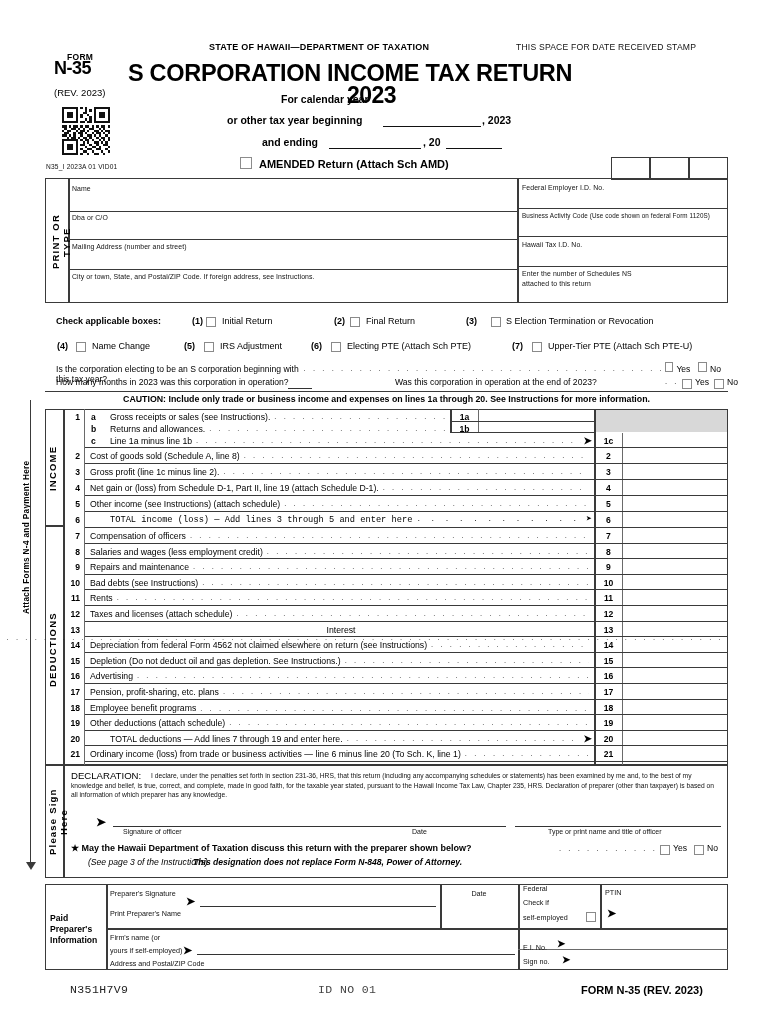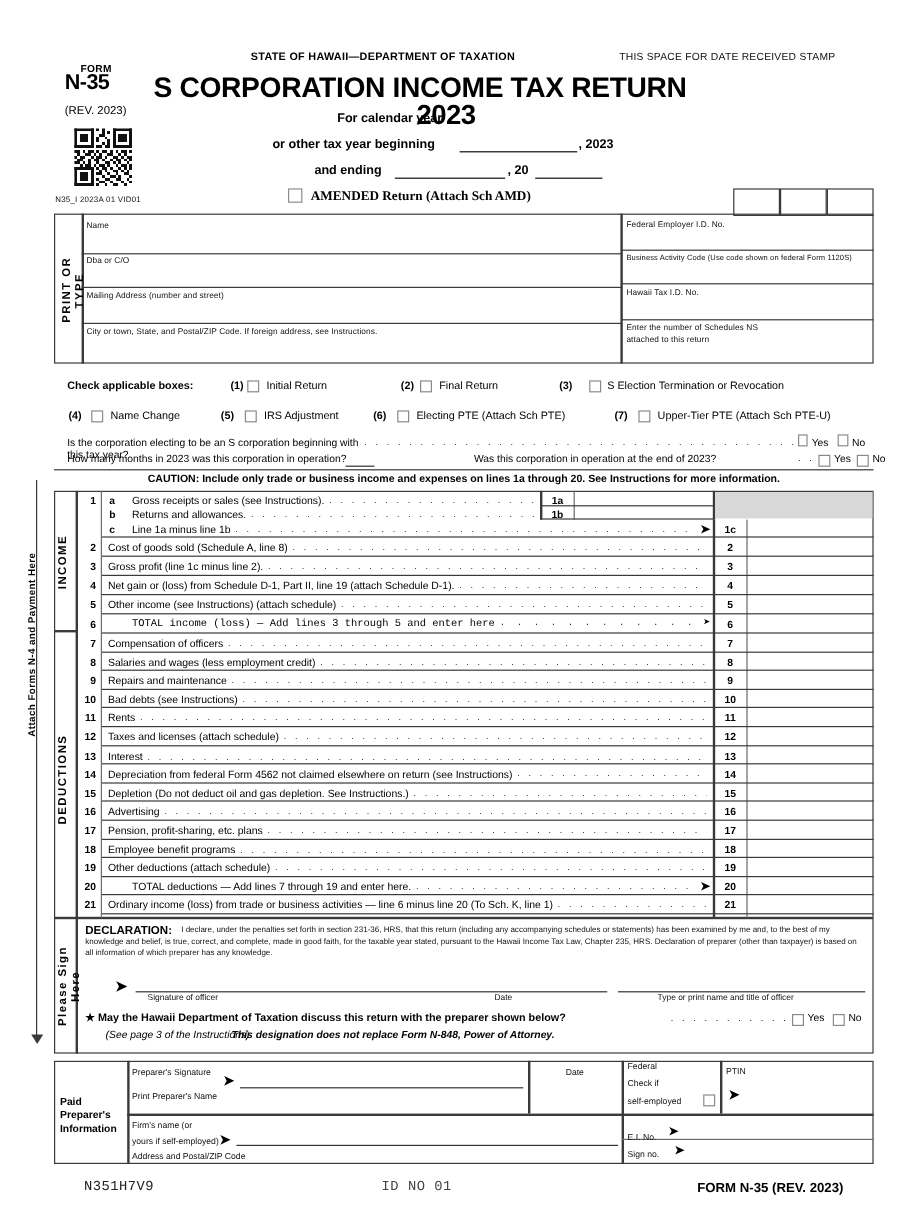--- a/index.html
+++ b/index.html
@@ -62,21 +62,21 @@
     font-size: 9px; font-weight: bold; letter-spacing: .25px;
   }
   .hdr-stamp { font-size: 8.6px; letter-spacing: .2px; color: #111; }
   .hdr-formword { font-size: 8.5px; font-weight: bold; letter-spacing: .3px;}
   .hdr-n35 { font-size: 18px; font-weight: bold; letter-spacing: -.5px; }
   .hdr-rev { font-size: 9.5px; }
   .hdr-title { font-size: 23.5px; font-weight: bold; letter-spacing: -.3px; }
   .hdr-fcy { font-size: 10.5px; font-weight: bold; padding-left: 24px; }
   .hdr-year { font-size: 23px; font-weight: bold; letter-spacing: -.5px; }
   .hdr-sub { font-size: 10.5px; font-weight: bold; }
-  .hdr-amd { font-size: 11px; font-weight: bold; font-family: Liberation Serif, serif; }
+  .hdr-amd { font-size: 11px; font-weight: bold; }
   .hdr-vid { font-size: 6.6px; letter-spacing: .2px; color: #111; }
   .ul-line { border-bottom: 1.3px solid #111; display:inline-block; }
 
   
   .vlabel {
     writing-mode: vertical-rl;
     transform: rotate(180deg);
     font-size: 9.5px;
     font-weight: bold;
     letter-spacing: 1.2px;
@@ -92,21 +92,21 @@
   .caution { font-size: 8.8px; font-weight: bold; }
 
   
   .ln-no  { font-size: 8.6px; font-weight: bold; text-align: right; }
   .ln-sub { font-size: 8.6px; font-weight: bold; }
   .ln-tx  { font-size: 8.7px; }
   .amt-no { font-size: 8.6px; font-weight: bold; text-align:center; }
   .shade  { background: #d8d8d8; }
 
   
-  .decl-h { font-size: 9.6px; font-weight: bold; }
+  .decl-h { font-size: 9.6px; font-weight: normal; }
   .decl-b { font-size: 6.7px; line-height: 1.42; color: #111; }
   .sig-lbl { font-size: 7px; color:#111; }
   .star-t { font-size: 9px; font-weight: bold; }
   .star-s { font-size: 8.6px; }
 
   
   .prep-lbl { font-size: 8.6px; font-weight: bold; line-height: 1.25; }
   .prep-t { font-size: 7.2px; color: #111; }
 
   
@@ -500,21 +500,21 @@
       <div class="abs hline" style="left: 85px; top: 621px; width: 643px; height: 1.4px;"></div>
       <div class="abs ln-no" style="left: 64px; top: 609px; width: 16px;">12</div>
       <div class="abs" style="left: 90px; top: 609px; width: 502px; display: flex; align-items: baseline;">
         <span class="ln-tx nw">Taxes and licenses (attach schedule)</span>
         <span class="dots">. . . . . . . . . . . . . . . . . . . . . . . . . . . . . . . . . . . . . . . . . . . . . . . . . . . . . . . . . . . . . . . . . . . . . . . . . . . . . . . . . .</span>
       </div>
       <div class="abs amt-no" style="left: 595px; top: 609px; width: 27px;">12</div>
       <div class="abs" style="left: 623px; top: 608px; width: 104px; height: 12px;"></div>
       <div class="abs hline" style="left: 85px; top: 636px; width: 643px; height: 1.4px;"></div>
       <div class="abs ln-no" style="left: 64px; top: 625px; width: 16px;">13</div>
-      <div class="abs" style="left: 90px; top: 625px; width: 502px; display: flex; align-items: flex-end;">
+      <div class="abs" style="left: 90px; top: 625px; width: 502px; display: flex; align-items: center; flex-direction: column;">
         <span class="ln-tx nw">Interest</span>
         <span class="dots">. . . . . . . . . . . . . . . . . . . . . . . . . . . . . . . . . . . . . . . . . . . . . . . . . . . . . . . . . . . . . . . . . . . . . . . . . . . . . . . . . .</span>
       </div>
       <div class="abs amt-no" style="left: 595px; top: 625px; width: 27px;">13</div>
       <div class="abs" style="left: 623px; top: 624px; width: 104px; height: 12px;"></div>
       <div class="abs hline" style="left: 85px; top: 652px; width: 643px; height: 1.4px;"></div>
       <div class="abs ln-no" style="left: 64px; top: 640px; width: 16px;">14</div>
       <div class="abs" style="left: 90px; top: 640px; width: 502px; display: flex; align-items: baseline;">
         <span class="ln-tx nw">Depreciation from federal Form 4562  not claimed elsewhere on return (see Instructions)</span>
         <span class="dots">. . . . . . . . . . . . . . . . . . . . . . . . . . . . . . . . . . . . . . . . . . . . . . . . . . . . . . . . . . . . . . . . . . . . . . . . . . . . . . . . . .</span>

